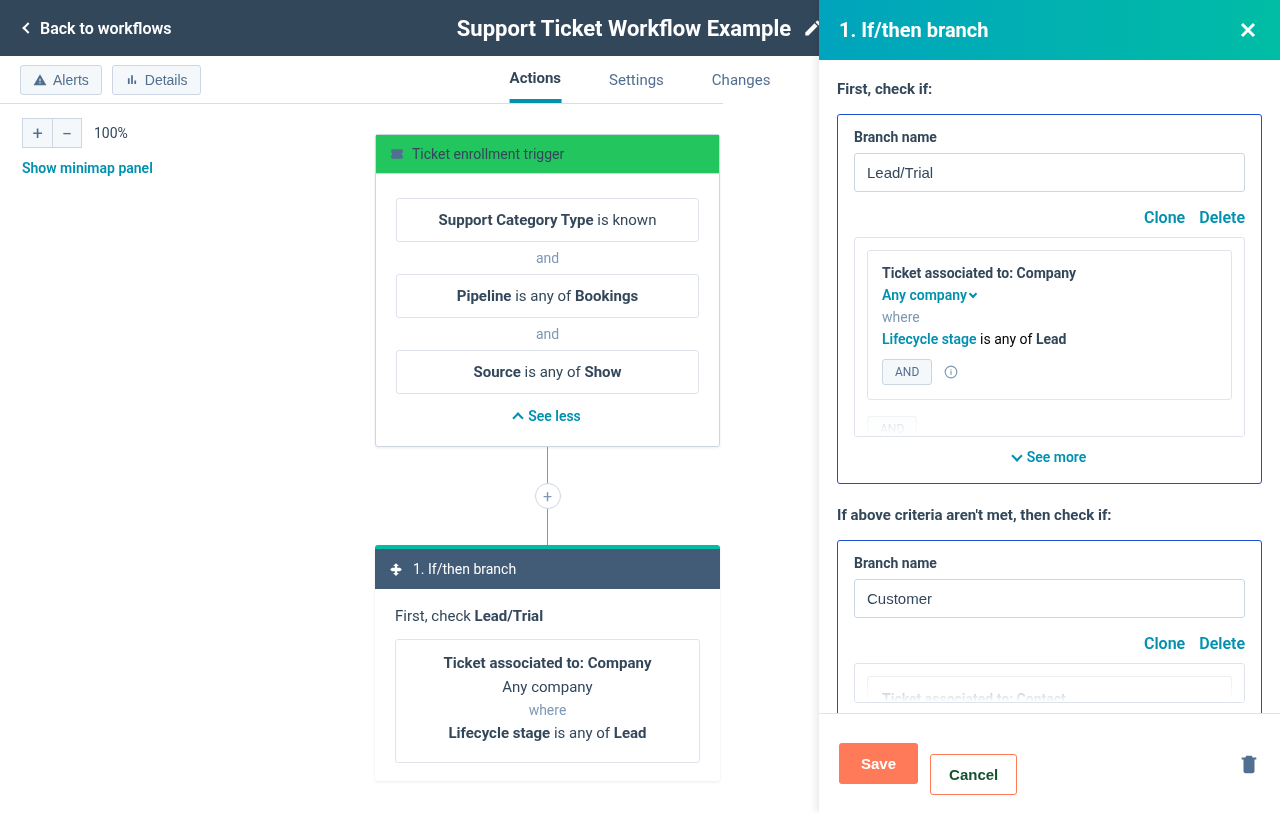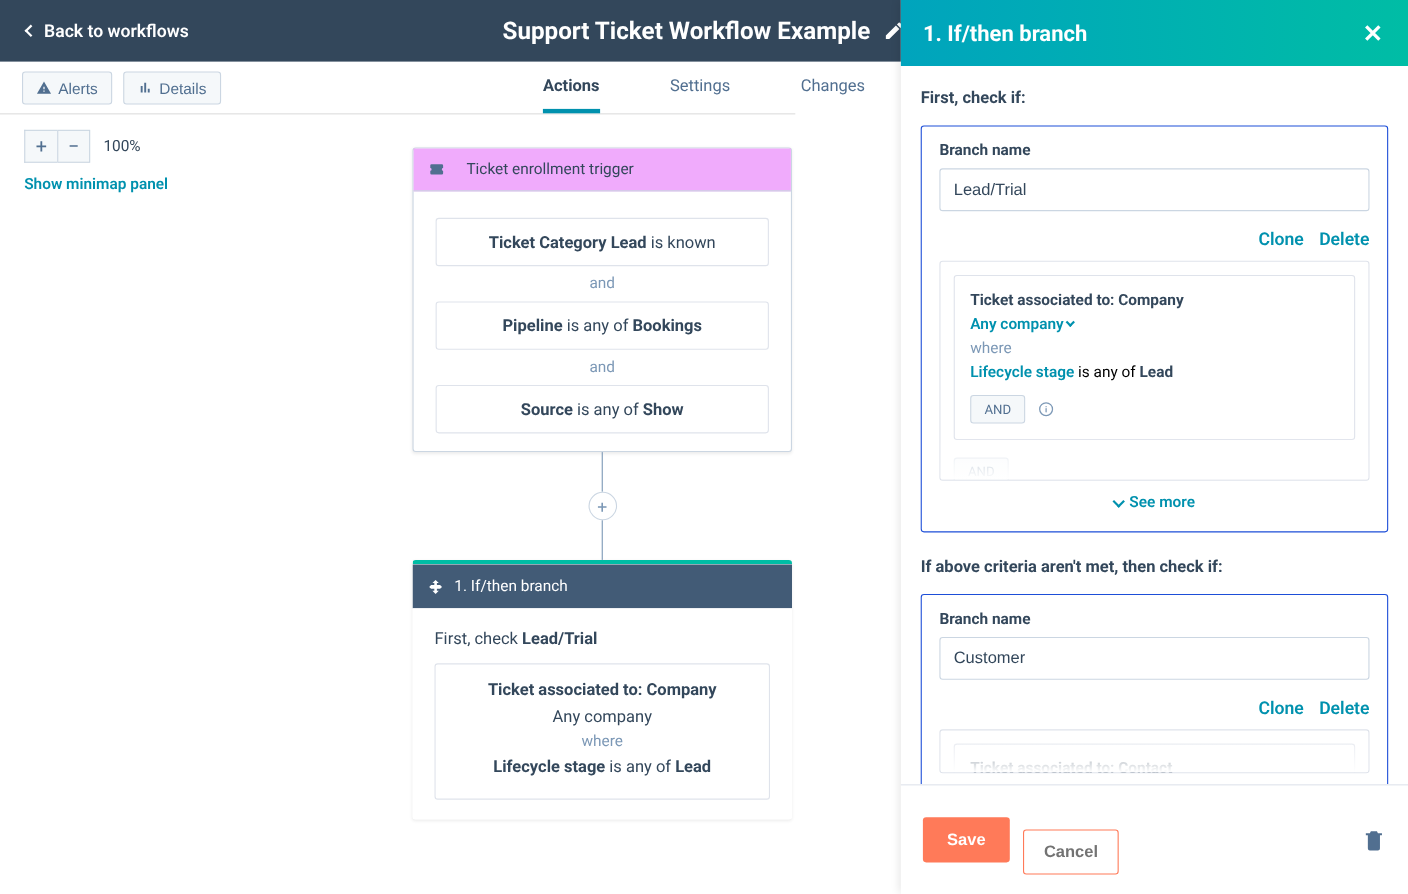--- a/index.html
+++ b/index.html
@@ -5,37 +5,37 @@
 * { box-sizing: border-box; margin: 0; padding: 0; }
 body { font-family: -apple-system, BlinkMacSystemFont, "Segoe UI", Roboto, sans-serif; background: #fff; overflow: hidden; width: 1280px; height: 813px; position: relative; }
 
 .topbar { background: #33475b; color: #fff; height: 56px; display: flex; align-items: center; padding: 0 24px; width: 819px; }
 .back-link { display: flex; align-items: center; color: #fff; font-size: 16px; font-weight: 600; cursor: pointer; gap: 8px; }
 .title-wrap { position: absolute; left: 50%; transform: translateX(-50%); display: flex; align-items: center; gap: 12px; font-weight: 700; font-size: 22px; }
 .title-wrap .edit-icon { width: 20px; height: 20px; cursor: pointer; }
 
 .toolbar { height: 48px; display: flex; align-items: center; padding: 0 20px; border-bottom: 1px solid #ddd; width: 723px; }
 .pill-btn { display: flex; align-items: center; gap: 6px; border: 1px solid #cbd6e2; background: #f5f8fa; color: #516f90; padding: 6px 12px; border-radius: 3px; font-size: 14px; cursor: pointer; margin-right: 10px; }
-.tabs { position: absolute; left: 50%; transform: translateX(-50%); display: flex; gap: 64px; font-size: 15px; color: #516f90; }
+.tabs { position: absolute; left: 50%; transform: translateX(-50%); display: flex; gap: 48px; font-size: 15px; color: #516f90; align-items: center; }
 .tab { padding: 12px 0 12px; cursor: pointer; }
 .tab.active { color: #33475b; font-weight: 700; border-bottom: 4px solid #0091ae; }
 
 .canvas-tools { padding: 14px 22px; width: 819px; }
 .zoom-row { display: flex; align-items: center; gap: 12px; }
 .zoom-btn { width: 30px; height: 30px; border: 1px solid #cbd6e2; background: #f5f8fa; color: #516f90; font-size: 18px; cursor: pointer; display: flex; align-items: center; justify-content: center; }
 .zoom-group { display: flex; }
 .zoom-group .zoom-btn:first-child { border-right: none; }
 .zoom-level { color: #33475b; font-size: 14px; }
 .minimap { color: #0091ae; font-size: 14px; margin-top: 12px; cursor: pointer; font-weight: 600; }
 
 .canvas { position: absolute; top: 104px; left: 0; right: 461px; bottom: 0; overflow: hidden; }
 .canvas-inner { position: relative; padding-top: 30px; }
 
 .trigger-card { width: 345px; margin: 0 auto; border: 1px solid #cbd6e2; border-radius: 3px; background: #fff; box-shadow: 0 1px 3px rgba(0,0,0,0.08); position: relative; left: 138px; }
-.trigger-head { background: #f0abfc; border-bottom: 1px solid #cbd6e2; padding: 11px 14px; font-size: 14px; color: #33475b; display: flex; align-items: center; gap: 20px; }
+.trigger-head { background: #22c55e; border-bottom: 1px solid #cbd6e2; padding: 11px 14px; font-size: 14px; color: #33475b; display: flex; align-items: center; gap: 8px; }
 .trigger-body { padding: 24px 20px 16px; }
 .cond-box { border: 1px solid #dfe3eb; border-radius: 3px; padding: 12px 14px; text-align: center; font-size: 15px; color: #33475b; }
 .cond-and { text-align: center; color: #7c98b6; font-size: 14px; padding: 8px 0; position: relative; }
 .see-less { text-align: center; color: #0091ae; font-size: 14px; padding: 14px 0 6px; font-weight: 600; cursor: pointer; display: flex; align-items: center; justify-content: center; gap: 6px; }
 
 .connector { width: 1px; height: 36px; background: #7c98b6; margin: 0 auto; position: relative; left: 138px; }
 .add-circle { width: 26px; height: 26px; border: 1px solid #cbd6e2; background: #fff; border-radius: 50%; margin: 0 auto; display: flex; align-items: center; justify-content: center; color: #7c98b6; font-size: 16px; cursor: pointer; position: relative; left: 138px; }
 
 .branch-card { width: 345px; margin: 0 auto; border-radius: 3px; overflow: hidden; box-shadow: 0 1px 3px rgba(0,0,0,0.08); position: relative; left: 138px; border-top: 4px solid #00bda5; }
 .branch-head { background: #425b76; color: #fff; padding: 12px 14px; font-size: 14px; display: flex; align-items: center; gap: 10px; }
@@ -64,21 +64,21 @@
 .crit-where { color: #7c98b6; }
 .and-pill { display: inline-block; border: 1px solid #cbd6e2; background: #f5f8fa; color: #516f90; font-size: 12px; padding: 5px 12px; border-radius: 3px; margin-top: 6px; cursor: pointer; margin-right: 8px; }
 .info-ic { color: #7c98b6; }
 .fade { position: absolute; bottom: 0; left: 0; right: 0; height: 40px; background: linear-gradient(rgba(255,255,255,0), #fff); }
 .see-more { text-align: center; color: #0091ae; font-size: 14px; font-weight: 600; padding: 12px 0 4px; cursor: pointer; display: flex; align-items: center; justify-content: center; gap: 6px; }
 .criteria-outer2 { border: 1px solid #dfe3eb; border-radius: 3px; padding: 12px; position: relative; max-height: 40px; overflow: hidden; margin-top: 4px; }
 .criteria-inner2 { border: 1px solid #dfe3eb; border-radius: 3px; padding: 14px; }
 
 .panel-foot { border-top: 1px solid #dfe3eb; padding: 18px 20px; display: flex; align-items: center; gap: 12px; background: #fff; }
 .btn-save { background: #ff7a59; color: #fff; border: none; padding: 12px 22px; border-radius: 3px; font-size: 15px; font-weight: 700; cursor: pointer; }
-.btn-cancel { background: #fff; color: #737373; border: 1px solid #ff7a59; padding: 11px 18px; border-radius: 3px; font-size: 15px; font-weight: 600; cursor: pointer; margin-top: 22px; }
+.btn-cancel { background: #fff; color: #14532d; border: 1px solid #ff7a59; padding: 11px 18px; border-radius: 3px; font-size: 15px; font-weight: 600; cursor: pointer; margin-top: 22px; }
 .trash { margin-left: auto; cursor: pointer; color: #516f90; }
 
 .chev { display:inline-block; width: 8px; height: 8px; border-left: 2px solid currentColor; border-bottom: 2px solid currentColor; }
 .chev.left { transform: rotate(45deg); }
 .chev.up { transform: rotate(135deg); margin-top: 3px; }
 .chev.down { transform: rotate(-45deg); margin-bottom: 3px; }
 </style>
 </head>
 <body>
 
@@ -130,29 +130,33 @@
   <div class="canvas-inner">
     <div class="trigger-card">
       <div class="trigger-head">
         <svg width="14" height="14" viewBox="0 0 24 24" fill="#516f90">
             <path d="M22 10V6a2 2 0 00-2-2H4a2 2 0 00-2 2v4a2 2 0 010 4v4a2 2 0 002 2h16a2 2 0 002-2v-4a2 2 0 010-4z"></path>
           </svg>
         <span>Ticket enrollment trigger</span>
       </div>
       <div class="trigger-body">
         <div class="cond-box">
-          <b>Ticket Category Lead</b><span> is known</span>
+          <b>Support Category Type</b><span> is known</span>
         </div>
         <div class="cond-and">and</div>
         <div class="cond-box">
           <b>Pipeline</b><span> is any of </span><b>Bookings</b>
         </div>
         <div class="cond-and">and</div>
         <div class="cond-box">
           <b>Source</b><span> is any of </span><b>Show</b>
+        </div>
+        <div class="see-less">
+          <span class="chev up"></span>
+          <span>See less</span>
         </div>
       </div>
     </div>
     <div class="connector"></div>
     <div class="add-circle">+</div>
     <div class="connector"></div>
 
     <div class="branch-card">
       <div class="branch-head">
         <svg width="14" height="14" viewBox="0 0 24 24" fill="#fff">

